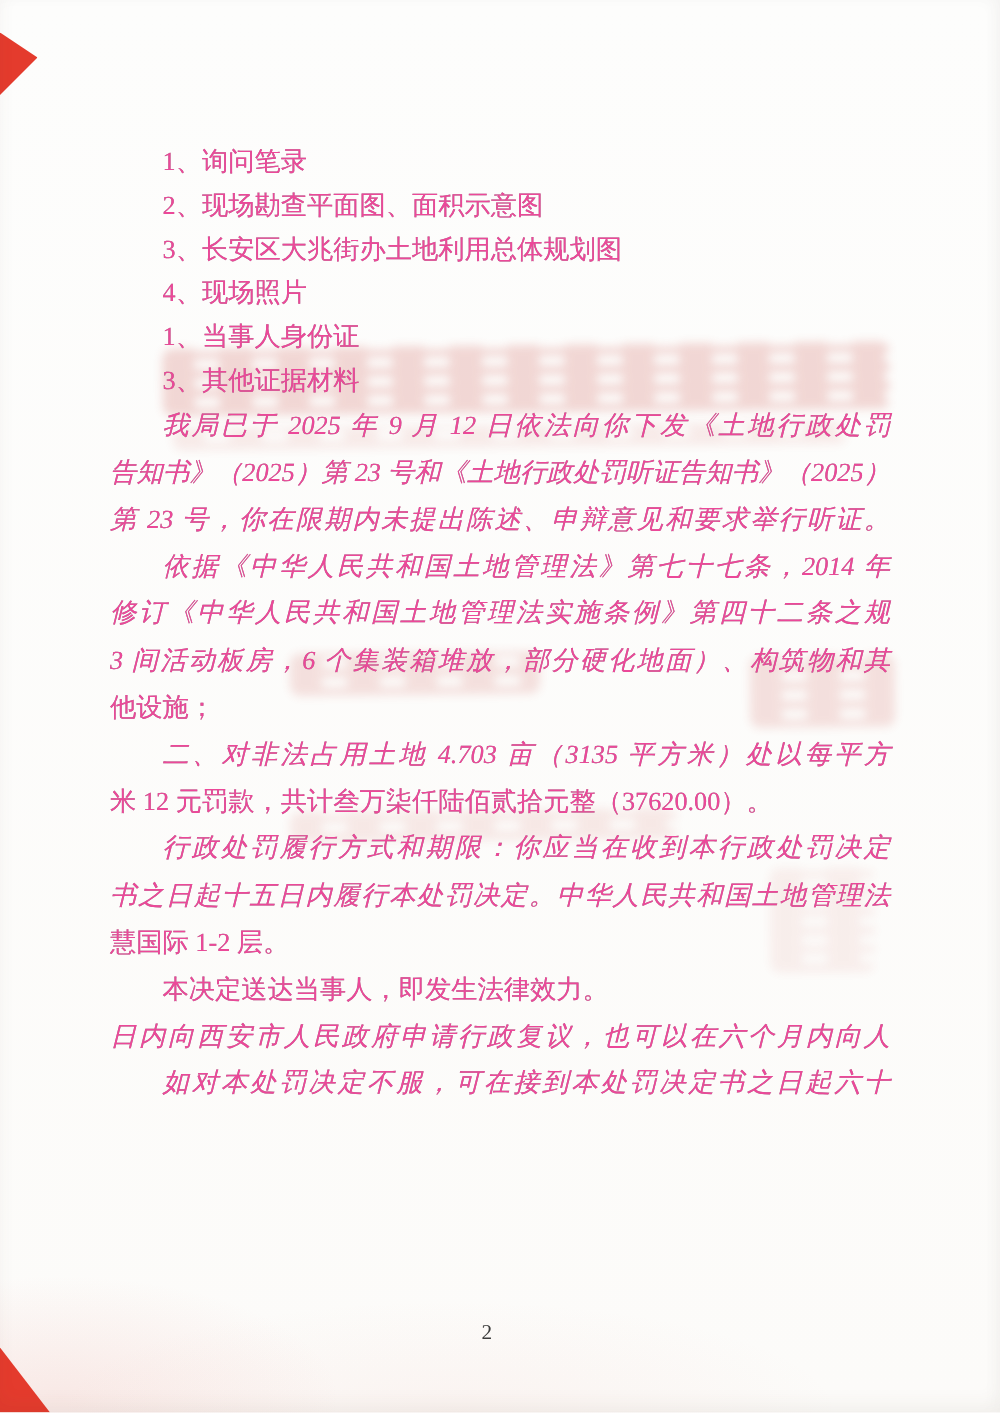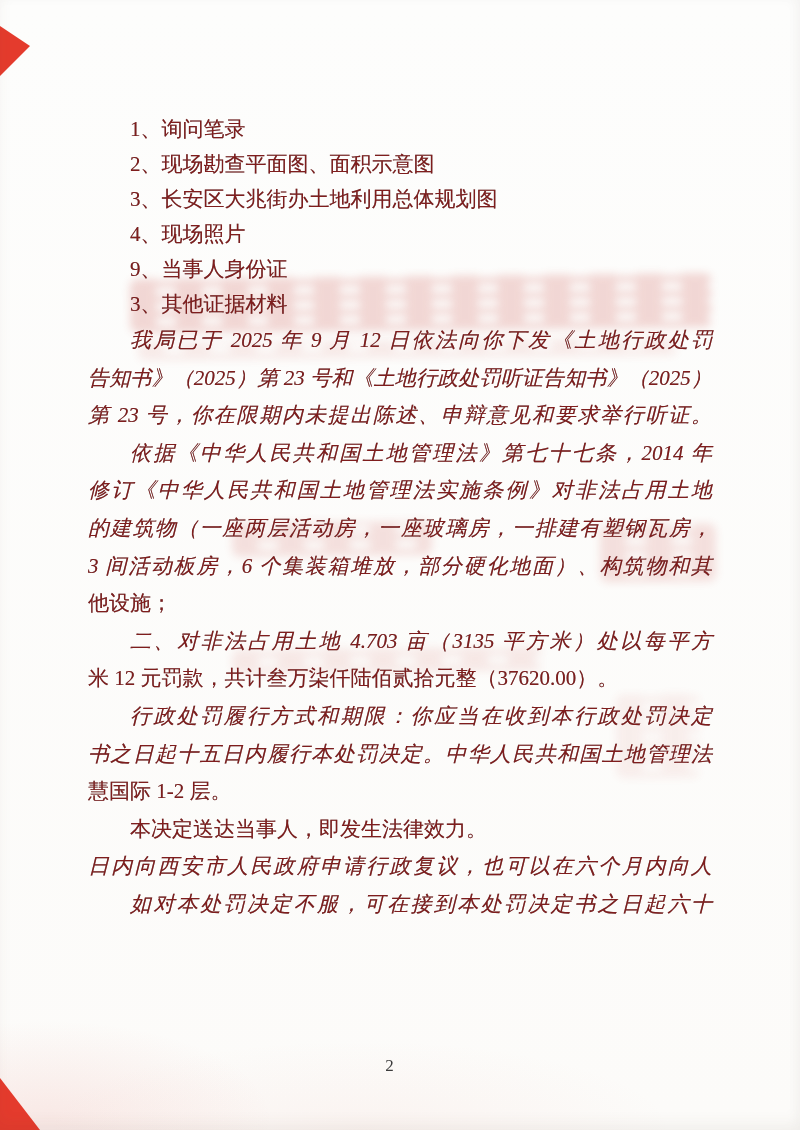--- a/index.html
+++ b/index.html
@@ -11,21 +11,21 @@
       radial-gradient(ellipse 420px 120px at 45% 100%, rgba(228,140,125,0.07), transparent 75%),
       linear-gradient(#fdfdfc,#fcfbf9);
   }
   .page-shade{
     position:absolute;inset:0;pointer-events:none;
     box-shadow:inset 0 -8px 14px rgba(90,70,60,0.05), inset -5px 0 12px rgba(0,0,0,0.02);
   }
   
   .textcol{position:absolute;left:88px;top:112px;width:624px;}
   .line{
-    font-size:21px;line-height:37.6px;color:#7f1d1d;
+    font-size:21px;line-height:37.6px;color:#ec4899;
     text-align:left;white-space:normal;
     text-shadow:0 0 0.4px rgba(46,46,46,0.55);
   }
   .ev{line-height:35px;}
   .ind{text-indent:2em;}
   .fill{text-align:justify;text-align-last:justify;font-style:italic;}
   
   .pagenum{
     position:absolute;left:80px;top:1056px;width:620px;
     text-align:center;font-size:17px;color:#3c3c3c;letter-spacing:1px;
@@ -59,29 +59,28 @@
 <div class="bleed b3"></div>
 <div class="bleed b4"></div>
 <div class="bleed b5"></div>
 <div class="bleed b6"></div>
 
 <div class="textcol">
   <div class="line ev ind">1、询问笔录</div>
   <div class="line ev ind">2、现场勘查平面图、面积示意图</div>
   <div class="line ev ind">3、长安区大兆街办土地利用总体规划图</div>
   <div class="line ev ind">4、现场照片</div>
-  <div class="line ev ind">9、当事人身份证</div>
+  <div class="line ev ind">1、当事人身份证</div>
   <div class="line ev ind">3、其他证据材料</div>
 
   <div class="line ind fill">我局已于 2025 年 9 月 12 日依法向你下发《土地行政处罚</div>
   <div class="line fill">告知书》（2025）第 23 号和《土地行政处罚听证告知书》（2025）</div>
   <div class="line fill">第 23 号，你在限期内未提出陈述、申辩意见和要求举行听证。</div>
   <div class="line ind fill">依据《中华人民共和国土地管理法》第七十七条，2014 年</div>
-  <div class="line fill">修订《中华人民共和国土地管理法实施条例》对非法占用土地</div>
-  <div class="line fill">的建筑物（一座两层活动房，一座玻璃房，一排建有塑钢瓦房，</div>
+  <div class="line fill">修订《中华人民共和国土地管理法实施条例》第四十二条之规</div>
   <div class="line fill">3 间活动板房，6 个集装箱堆放，部分硬化地面）、构筑物和其</div>
   <div class="line">他设施；</div>
   <div class="line ind fill">二、对非法占用土地 4.703 亩（3135 平方米）处以每平方</div>
   <div class="line">米 12 元罚款，共计叁万柒仟陆佰贰拾元整（37620.00）。</div>
   <div class="line ind fill">行政处罚履行方式和期限：你应当在收到本行政处罚决定</div>
   <div class="line fill">书之日起十五日内履行本处罚决定。中华人民共和国土地管理法</div>
   <div class="line">慧国际 1-2 层。</div>
   <div class="line ind">本决定送达当事人，即发生法律效力。</div>
   <div class="line fill">日内向西安市人民政府申请行政复议，也可以在六个月内向人</div>
   <div class="line ind fill">如对本处罚决定不服，可在接到本处罚决定书之日起六十</div>

